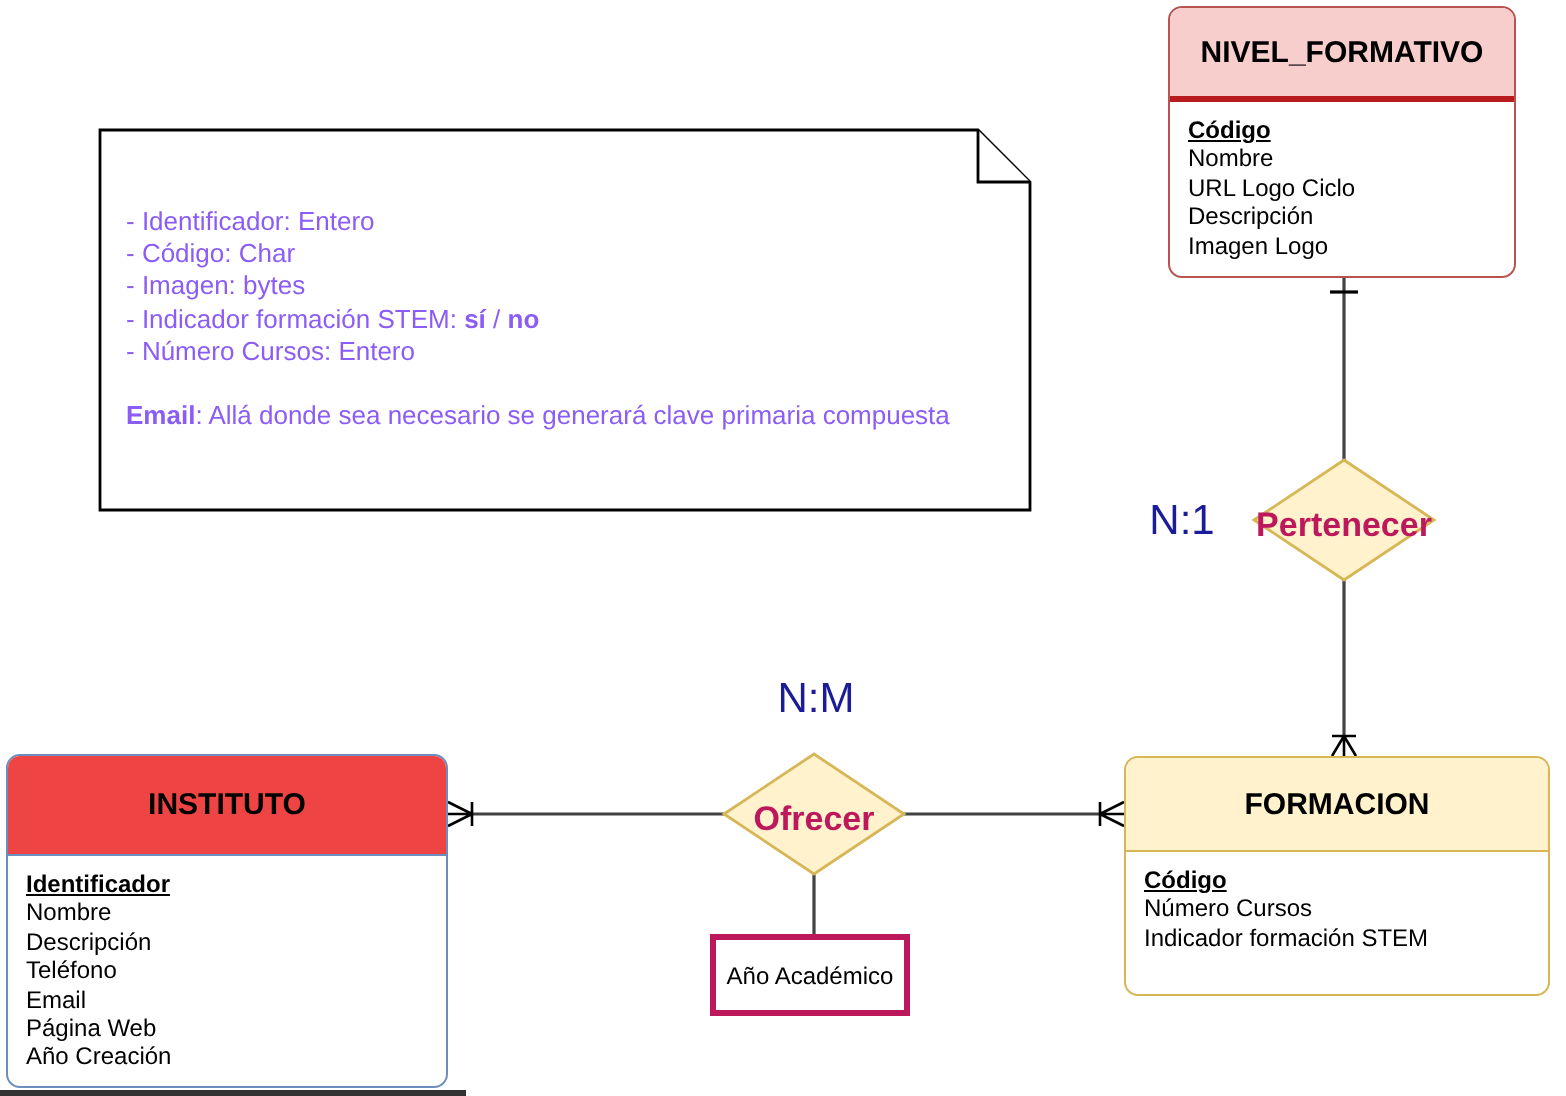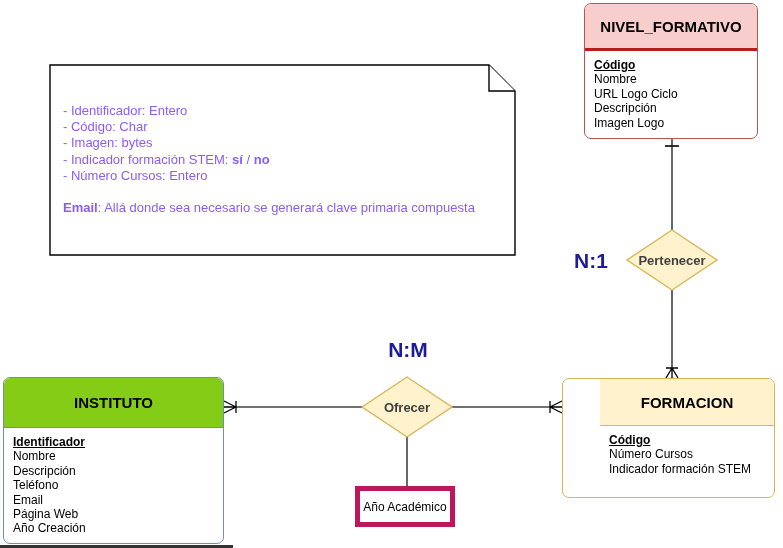--- a/index.html
+++ b/index.html
@@ -38,56 +38,56 @@
     padding:7px 9px 0 9px;
     font-size:12px;
     line-height:14.4px;
     color:#000;
     background:#ffffff;
   }
   .entity .pk{font-weight:bold;text-decoration:underline;}
   .entity.e-nivel{left:584px;top:3px;width:174px;height:136px;border-color:#b85450;}
   .entity.e-nivel .hdr{height:47px;background:#f8cecc;border-bottom:3px solid #b91c1c;}
   .entity.e-inst{left:3px;top:377px;width:221px;height:167px;border-color:#6c8ebf;}
-  .entity.e-inst .hdr{height:50px;background:#84cc16;border-bottom:1px solid #6c8ebf;}
-  .entity.e-form{left:562px;top:378px;width:213px;height:120px;border-color:#d6b656;padding-left:37px;}
+  .entity.e-inst .hdr{height:50px;background:#ef4444;border-bottom:1px solid #6c8ebf;}
+  .entity.e-form{left:562px;top:378px;width:213px;height:120px;border-color:#d6b656;}
   .entity.e-form .hdr{height:47px;background:#fff2cc;border-bottom:1px solid #d6b656;}
   
   .dlabel{
     position:absolute;
     width:96px;
     text-align:center;
-    font-size:13px;
+    font-size:17px;
     font-weight:bold;
-    color:#404040;
+    color:#be185d;
   }
   .dlabel.pertenecer{left:624px;top:253px;}
   .dlabel.ofrecer{left:359px;top:400px;}
   
   .card{
     position:absolute;
     width:70px;text-align:center;
-    font-size:21px;font-weight:bold;
+    font-size:21px;font-weight:normal;
     color:#1c1c99;
   }
   .card.n1{left:556px;top:249px;}
   .card.nm{left:373px;top:338px;}
   
   .note-text{
     position:absolute;
     left:63px;top:103px;width:445px;
     font-size:13px;line-height:16.2px;color:#8b5cf6;
   }
   .note-text .spacer{height:16px;}
   .b{font-weight:bold;text-align:right;}
   
   .attr-box{
     position:absolute;
-    left:355px;top:486px;width:100px;height:41px;
-    background:#ffffff;border:5px solid #be185d;
+    left:355px;top:467px;width:100px;height:41px;
+    background:#ffffff;border:3px solid #be185d;
     box-sizing:border-box;
     display:flex;align-items:center;justify-content:center;
     font-size:12px;color:#000;
   }
   
   .bottom-bar{
     position:absolute;
     left:0;top:545px;width:233px;height:3px;
     background:#333333;
   }

